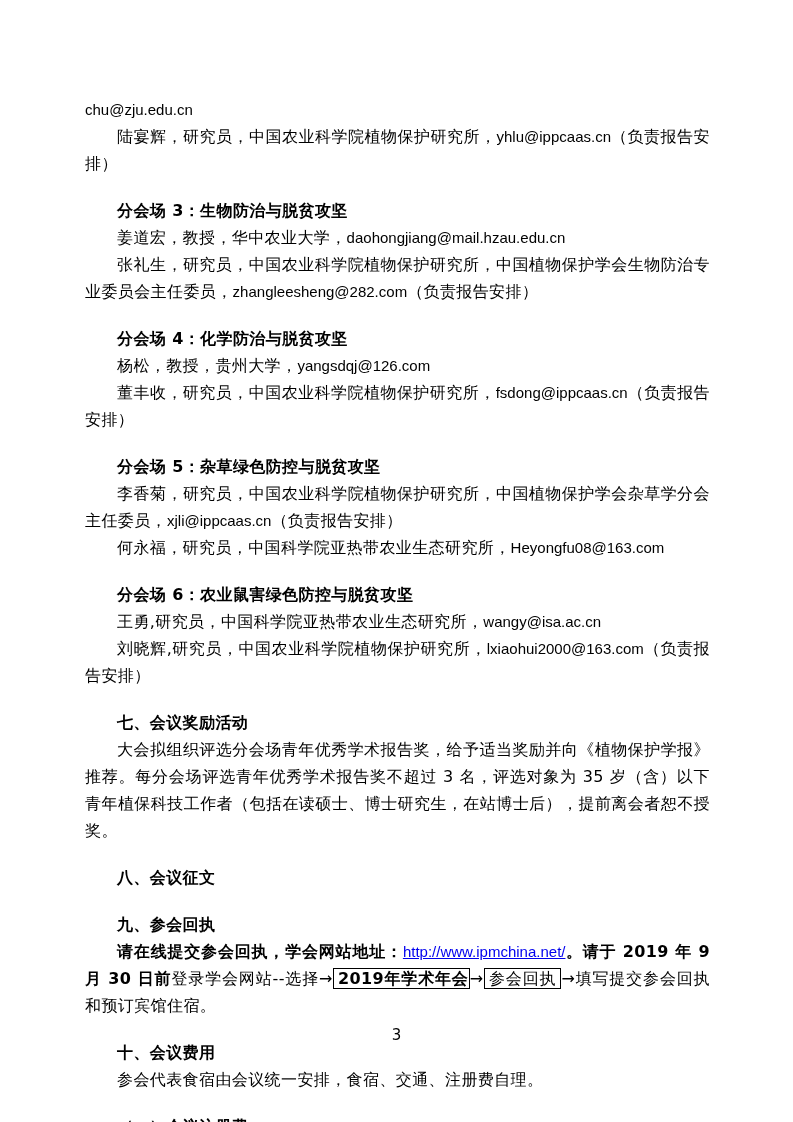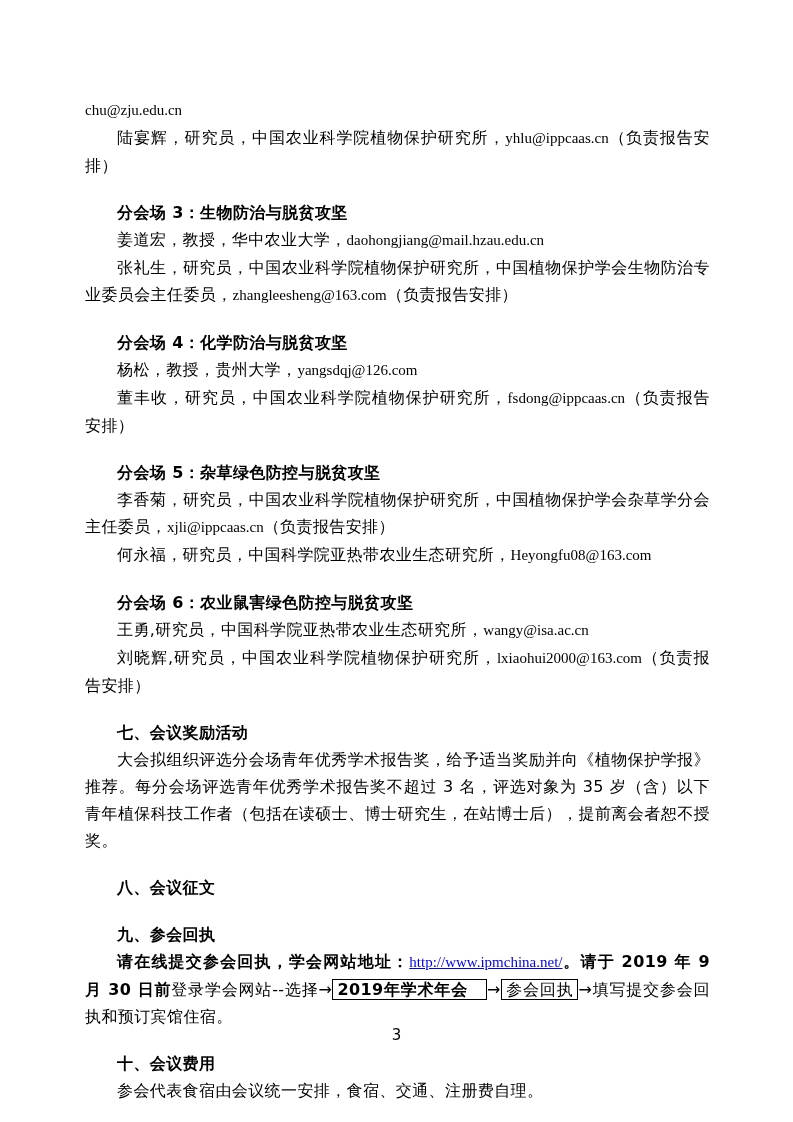--- a/index.html
+++ b/index.html
@@ -12,39 +12,39 @@
     font-size:16px;
     letter-spacing:0.4px;
     overflow:hidden;
   }
   .content{position:absolute;left:85px;top:96px;width:625px;}
   p{margin:0;text-align:justify;line-height:27px;}
   .plain{text-indent:0;}
   .indent{text-indent:2em;}
   .heading{font-weight:bold;text-indent:2em;margin-top:20px;}
   .bold{font-weight:bold;}
-  .mono{font-family:Liberation Serif, serif;font-size:15px;letter-spacing:0;}
+  .mono{font-family:Liberation Sans, sans-serif;font-size:15px;letter-spacing:0;}
   .link{color:var(--link,#0000ee);text-decoration:underline;}
   .boxed{border:1px solid #000;padding:0 4px;}
-  .wide{padding-right:18px;}
+  .wide{padding-right:0;}
   .page-number{
     position:absolute;top:1022px;left:0;width:100%;
     text-align:center;font-size:15px;letter-spacing:0;line-height:27px;
   }
 </style>
 </head>
 <body>
 
 <div class="page">
   <div class="content">
       <p class="plain"><span class="mono">chu@zju.edu.cn</span></p>
       <p class="indent"><span class="">陆宴辉，研究员，中国农业科学院植物保护研究所，</span><span class="mono">yhlu@ippcaas.cn</span><span class="">（负责报告安排）</span></p>
       <p class="heading"><span class="">分会场 3：生物防治与脱贫攻坚</span></p>
       <p class="indent"><span class="">姜道宏，教授，华中农业大学，</span><span class="mono">daohongjiang@mail.hzau.edu.cn</span></p>
-      <p class="indent"><span class="">张礼生，研究员，中国农业科学院植物保护研究所，中国植物保护学会生物防治专业委员会主任委员，</span><span class="mono">zhangleesheng@163.com</span><span class="">（负责报告安排）</span></p>
+      <p class="indent"><span class="">张礼生，研究员，中国农业科学院植物保护研究所，中国植物保护学会生物防治专业委员会主任委员，</span><span class="mono">zhangleesheng@282.com</span><span class="">（负责报告安排）</span></p>
       <p class="heading"><span class="">分会场 4：化学防治与脱贫攻坚</span></p>
       <p class="indent"><span class="">杨松，教授，贵州大学，</span><span class="mono">yangsdqj@126.com</span></p>
       <p class="indent"><span class="">董丰收，研究员，中国农业科学院植物保护研究所，</span><span class="mono">fsdong@ippcaas.cn</span><span class="">（负责报告安排）</span></p>
       <p class="heading"><span class="">分会场 5：杂草绿色防控与脱贫攻坚</span></p>
       <p class="indent"><span class="">李香菊，研究员，中国农业科学院植物保护研究所，中国植物保护学会杂草学分会主任委员，</span><span class="mono">xjli@ippcaas.cn</span><span class="">（负责报告安排）</span></p>
       <p class="indent"><span class="">何永福，研究员，中国科学院亚热带农业生态研究所，</span><span class="mono">Heyongfu08@163.com</span></p>
       <p class="heading"><span class="">分会场 6：农业鼠害绿色防控与脱贫攻坚</span></p>
       <p class="indent"><span class="">王勇,研究员，中国科学院亚热带农业生态研究所，</span><span class="mono">wangy@isa.ac.cn</span></p>
       <p class="indent"><span class="">刘晓辉,研究员，中国农业科学院植物保护研究所，</span><span class="mono">lxiaohui2000@163.com</span><span class="">（负责报告安排）</span></p>
       <p class="heading"><span class="">七、会议奖励活动</span></p>

